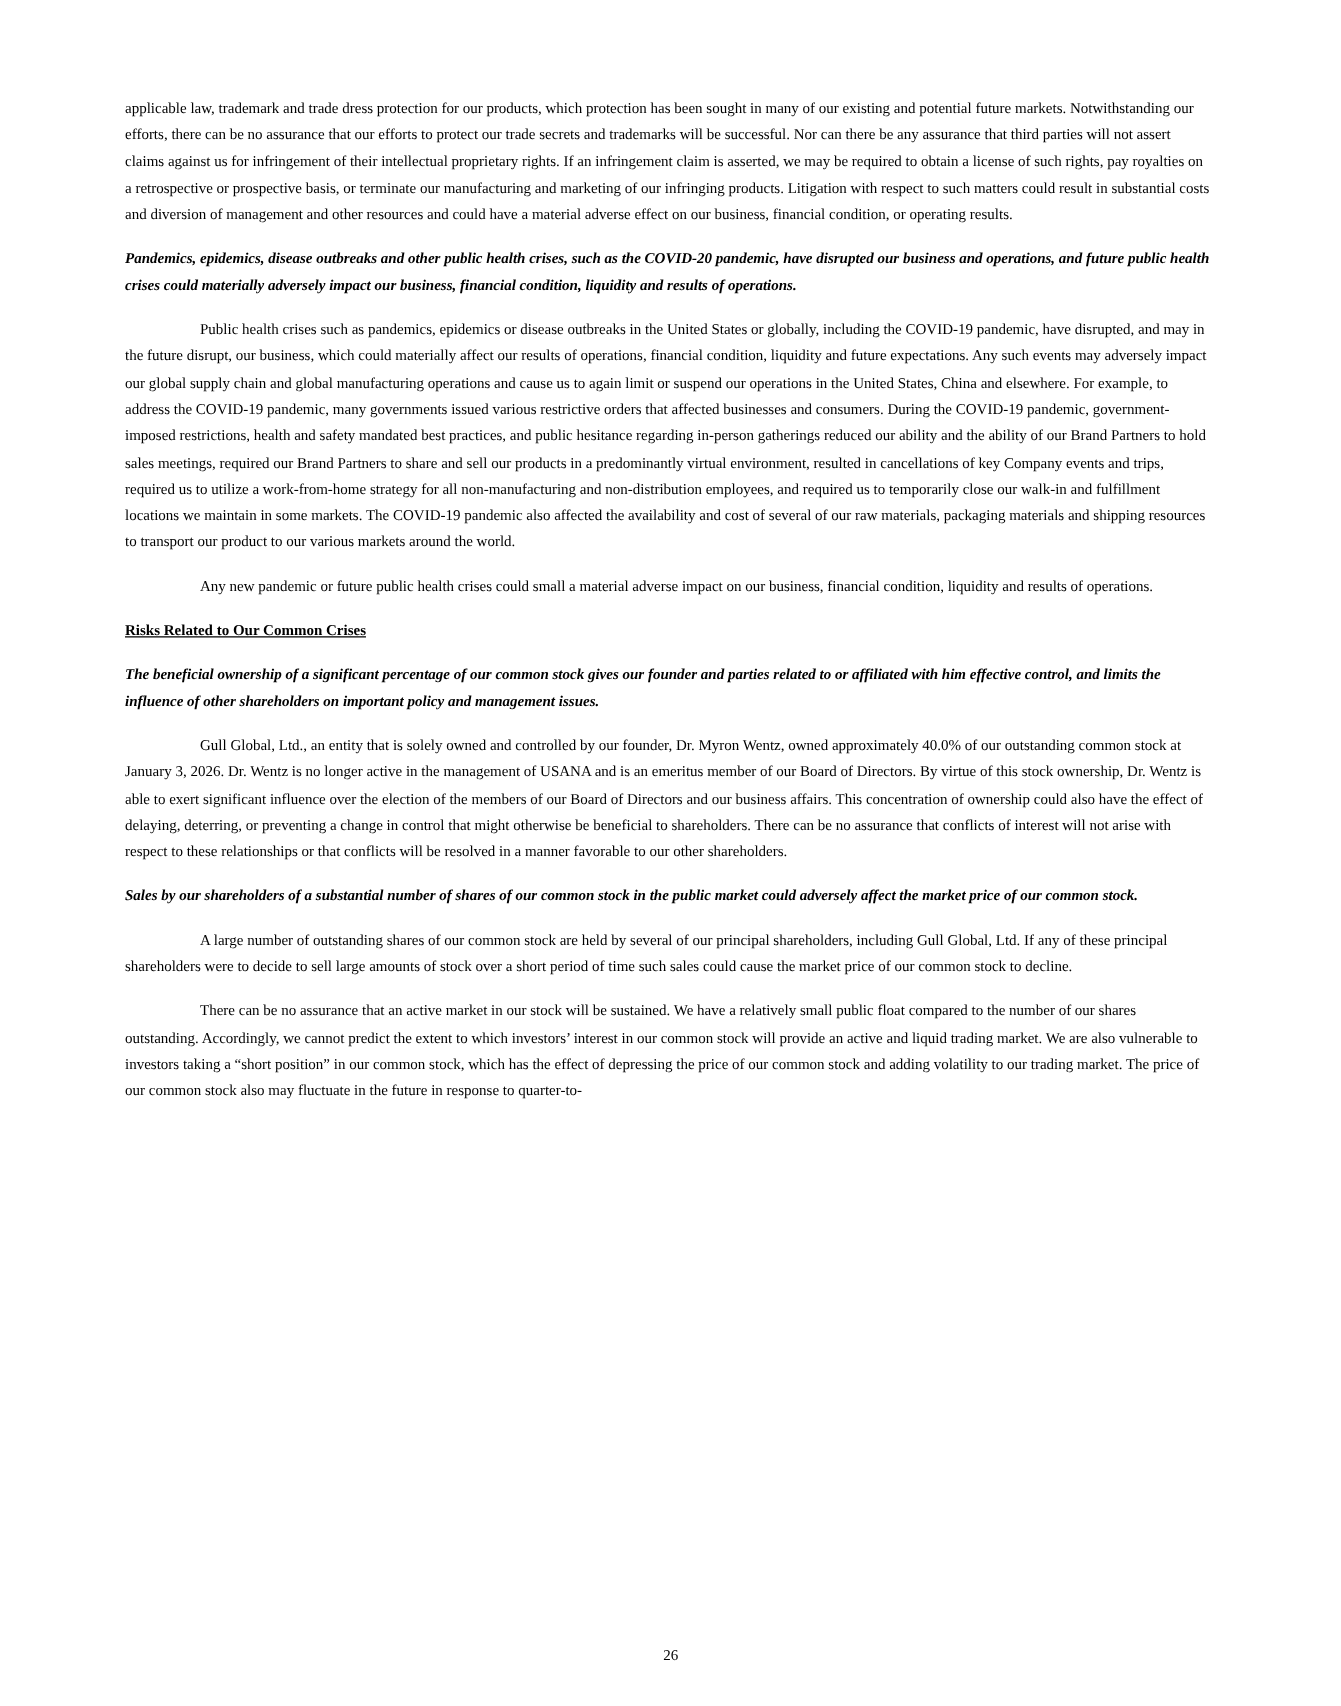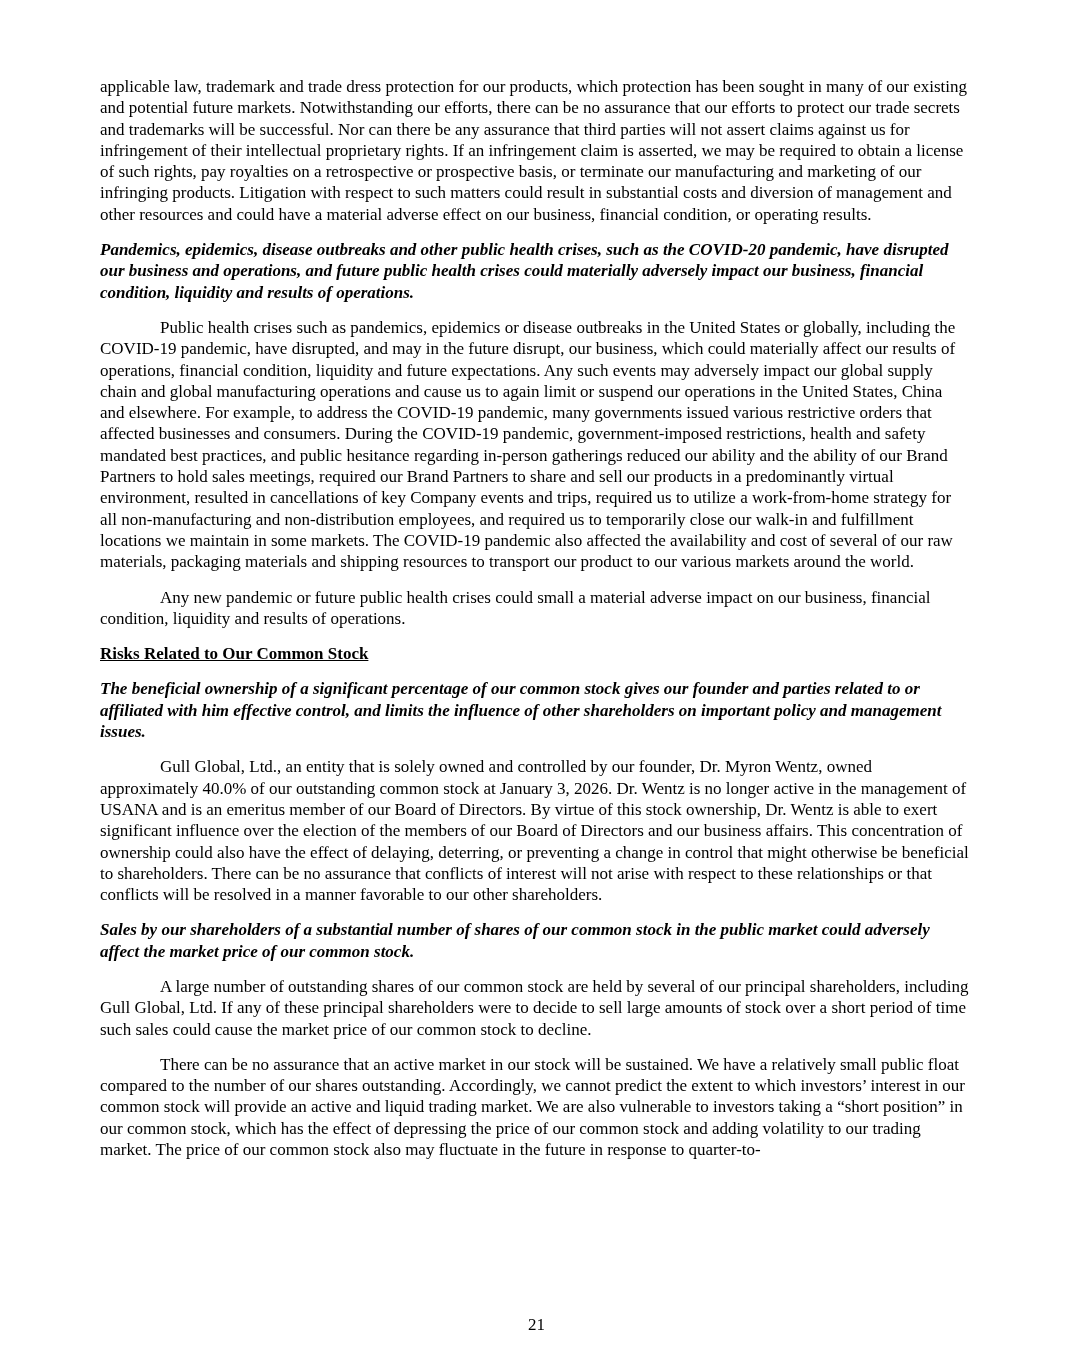--- a/index.html
+++ b/index.html
@@ -3,21 +3,21 @@
 <meta charset="utf-8">
 <style>
   html, body { margin: 0; padding: 0; background: #ffffff; }
   .page {
     position: relative;
     width: 1073px;
     height: 1365px;
     background: #ffffff;
     color: #000000;
     font-family: "Liberation Serif", "DejaVu Serif", serif;
-    font-size: 17px;
+    font-size: 12px;
     line-height: 21.3px;
     overflow: hidden;
   }
   .content {
     position: absolute;
     left: 100px;
     top: 76px;
     width: 870px;
   }
   .para {
@@ -51,29 +51,29 @@
 
     <p class="para">applicable law, trademark and trade dress protection for our products, which protection has been sought in many of our existing and potential future markets. Notwithstanding our efforts, there can be no assurance that our efforts to protect our trade secrets and trademarks will be successful. Nor can there be any assurance that third parties will not assert claims against us for infringement of their intellectual proprietary rights. If an infringement claim is asserted, we may be required to obtain a license of such rights, pay royalties on a retrospective or prospective basis, or terminate our manufacturing and marketing of our infringing products. Litigation with respect to such matters could result in substantial costs and diversion of management and other resources and could have a material adverse effect on our business, financial condition, or operating results.</p>
 
 
     <p class="risk-heading">Pandemics, epidemics, disease outbreaks and other public health crises, such as the COVID-20 pandemic, have disrupted our business and operations, and future public health crises could materially adversely impact our business, financial condition, liquidity and results of operations.</p>
 
     <p class="para indent">Public health crises such as pandemics, epidemics or disease outbreaks in the United States or globally, including the COVID-19 pandemic, have disrupted, and may in the future disrupt, our business, which could materially affect our results of operations, financial condition, liquidity and future expectations. Any such events may adversely impact our global supply chain and global manufacturing operations and cause us to again limit or suspend our operations in the United States, China and elsewhere. For example, to address the COVID-19 pandemic, many governments issued various restrictive orders that affected businesses and consumers. During the COVID-19 pandemic, government-imposed restrictions, health and safety mandated best practices, and public hesitance regarding in-person gatherings reduced our ability and the ability of our Brand Partners to hold sales meetings, required our Brand Partners to share and sell our products in a predominantly virtual environment, resulted in cancellations of key Company events and trips, required us to utilize a work-from-home strategy for all non-manufacturing and non-distribution employees, and required us to temporarily close our walk-in and fulfillment locations we maintain in some markets. The COVID-19 pandemic also affected the availability and cost of several of our raw materials, packaging materials and shipping resources to transport our product to our various markets around the world.</p>
 
     <p class="para indent">Any new pandemic or future public health crises could small a material adverse impact on our business, financial condition, liquidity and results of operations.</p>
 
-    <p class="section-heading">Risks Related to Our Common Stock</p>
+    <p class="section-heading">Risks Related to Our Common Crises</p>
 
     <p class="risk-heading">The beneficial ownership of a significant percentage of our common stock gives our founder and parties related to or affiliated with him effective control, and limits the influence of other shareholders on important policy and management issues.</p>
 
     <p class="para indent">Gull Global, Ltd., an entity that is solely owned and controlled by our founder, Dr. Myron Wentz, owned approximately 40.0% of our outstanding common stock at January 3, 2026. Dr. Wentz is no longer active in the management of USANA and is an emeritus member of our Board of Directors. By virtue of this stock ownership, Dr. Wentz is able to exert significant influence over the election of the members of our Board of Directors and our business affairs. This concentration of ownership could also have the effect of delaying, deterring, or preventing a change in control that might otherwise be beneficial to shareholders. There can be no assurance that conflicts of interest will not arise with respect to these relationships or that conflicts will be resolved in a manner favorable to our other shareholders.</p>
 
     <p class="risk-heading">Sales by our shareholders of a substantial number of shares of our common stock in the public market could adversely affect the market price of our common stock.</p>
 
     <p class="para indent">A large number of outstanding shares of our common stock are held by several of our principal shareholders, including Gull Global, Ltd. If any of these principal shareholders were to decide to sell large amounts of stock over a short period of time such sales could cause the market price of our common stock to decline.</p>
 
 
     <p class="para indent">There can be no assurance that an active market in our stock will be sustained. We have a relatively small public float compared to the number of our shares outstanding. Accordingly, we cannot predict the extent to which investors’ interest in our common stock will provide an active and liquid trading market. We are also vulnerable to investors taking a “short position” in our common stock, which has the effect of depressing the price of our common stock and adding volatility to our trading market. The price of our common stock also may fluctuate in the future in response to quarter-to-</p>
 
   </div>
 
-  <div class="page-number">21</div>
+  <div class="page-number">26</div>
 </div>
 
 </body></html>

